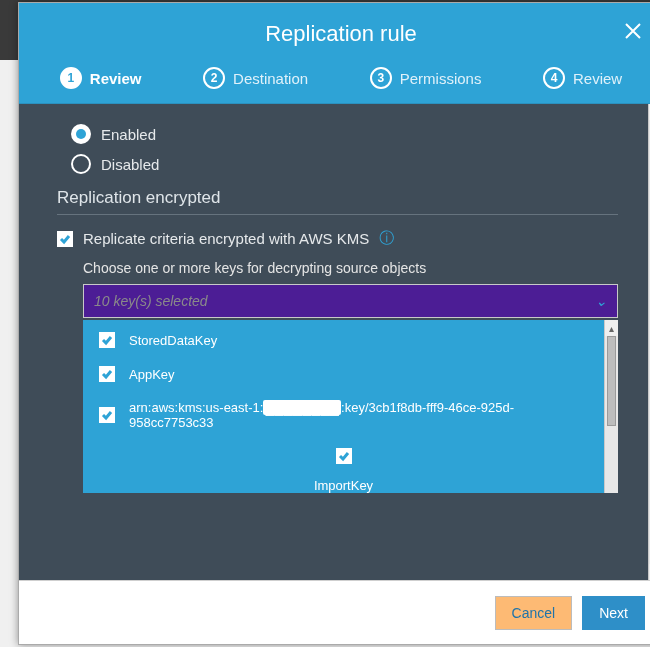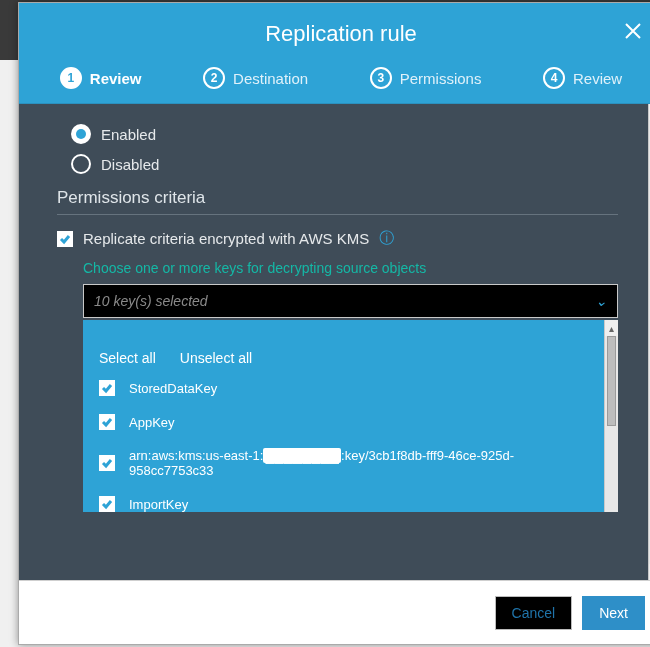--- a/index.html
+++ b/index.html
@@ -60,24 +60,24 @@
   .section-title { color:#dfe5e9; font-size:17px; margin: 14px 0 6px 0; }
   .divider { height:1px; background:#66737e; margin-bottom:14px; }
 
   .check-row { display:flex; align-items:center; gap:10px; font-size:15px; }
   .check {
     width:16px; height:16px; background:#fff; display:flex; align-items:center; justify-content:center; cursor:pointer;
   }
   .check svg { stroke:#2ea3d6; stroke-width:3; fill:none; }
   .info-icon { color:#2ea3d6; font-size:15px; cursor:pointer; }
 
-  .sub-label { font-size:14px; color:#14b8a6; margin: 12px 0 8px 26px; }
+  .sub-label { font-size:14px; color:#e5e5e5; margin: 12px 0 8px 26px; }
 
   .select-box {
-    margin-left:26px; height:34px; background:#000000; border:1px solid #c9c9c9;
+    margin-left:26px; height:34px; background:#4c1d95; border:1px solid #c9c9c9;
     display:flex; align-items:center; justify-content:space-between; padding:8px 10px; cursor:pointer;
     color:#8a8a8a; font-style:italic; font-size:14px;
   }
   .chev { color:#2ea3d6; font-size:14px; }
 
   .dropdown-panel {
     margin: 2px 0 0 26px; background:#2ea3d6; padding: 12px 12px 0 12px; position:relative;
   }
   .dd-scroll {
     position:absolute; right:0; top:0; bottom:0; width:14px; background:#e8e8e8; border-left:1px solid #c9c9c9;
@@ -100,21 +100,21 @@
   .kchk {
     width:16px; height:16px; background:#fff; display:flex; align-items:center; justify-content:center; cursor:pointer; flex:0 0 auto;
   }
   .kchk svg { stroke:#2ea3d6; stroke-width:3; fill:none; }
 
   .footer {
     flex:0 0 auto; background:#fff; border-top:1px solid #cfcfcf; height:64px;
     display:flex; align-items:center; justify-content:flex-end; padding:0 18px; gap:10px;
   }
   .btn { height:34px; padding:0 16px; font-size:14px; border:1px solid transparent; cursor:pointer; }
-  .btn-secondary { background:#000000; color:#1f74aa; border-color:#bcbcbc; }
+  .btn-secondary { background:#fdba74; color:#1f74aa; border-color:#bcbcbc; }
   .btn-primary { background:#2e8fc8; color:#fff; }
 
   .redact { display:inline-block; background:#fff; color:#fff; border-radius:2px; padding:0 2px; }
 </style>
 </head>
 <body>
 
 <div class="backdrop"></div>
 
 <div class="modal">
@@ -153,21 +153,21 @@
 
       <div class="radio-row">
         <span class="radio sel"></span>
         <span>Enabled</span>
       </div>
       <div class="radio-row">
         <span class="radio"></span>
         <span>Disabled</span>
       </div>
 
-      <div class="section-title">Permissions criteria</div>
+      <div class="section-title">Replication encrypted</div>
       <div class="divider"></div>
 
       <div class="check-row">
         <span class="check">
           <svg width="12" height="12" viewBox="0 0 12 12">
               <path d="M2 6 L5 9 L10 3"></path>
             </svg>
         </span>
         <span>Replicate criteria encrypted with AWS KMS</span>
         <span class="info-icon">ⓘ</span>
@@ -176,24 +176,20 @@
       <div class="sub-label">Choose one or more keys for decrypting source objects</div>
 
       <div class="select-box">
         <span>10 key(s) selected</span>
         <span class="chev">⌄</span>
       </div>
 
       <div class="dropdown-panel">
         <div class="dd-inner">
 
-          <div class="sel-actions">
-            <span>Select all</span>
-            <span>Unselect all</span>
-          </div>
 
           <div class="key-item">
             <span class="kchk">
                 <svg width="12" height="12" viewBox="0 0 12 12">
                   <path d="M2 6 L5 9 L10 3"></path>
                 </svg>
               </span>
             <span>StoredDataKey</span>
           </div>
           <div class="key-item">
@@ -205,21 +201,21 @@
             <span>AppKey</span>
           </div>
           <div class="key-item">
             <span class="kchk">
                 <svg width="12" height="12" viewBox="0 0 12 12">
                   <path d="M2 6 L5 9 L10 3"></path>
                 </svg>
               </span>
             <span><span>arn:aws:kms:us-east-1:</span><span class="redact">████████</span><span>:key/3cb1f8db-fff9-46ce-925d-958cc7753c33</span></span>
           </div>
-          <div class="key-item" style="margin-bottom:4px;">
+          <div class="key-item" style="margin-bottom:4px;flex-direction:column;">
             <span class="kchk">
                 <svg width="12" height="12" viewBox="0 0 12 12">
                   <path d="M2 6 L5 9 L10 3"></path>
                 </svg>
               </span>
             <span>ImportKey</span>
           </div>
         </div>
         <div class="dd-scroll">
           <div class="scroll-arrow">▴</div>

